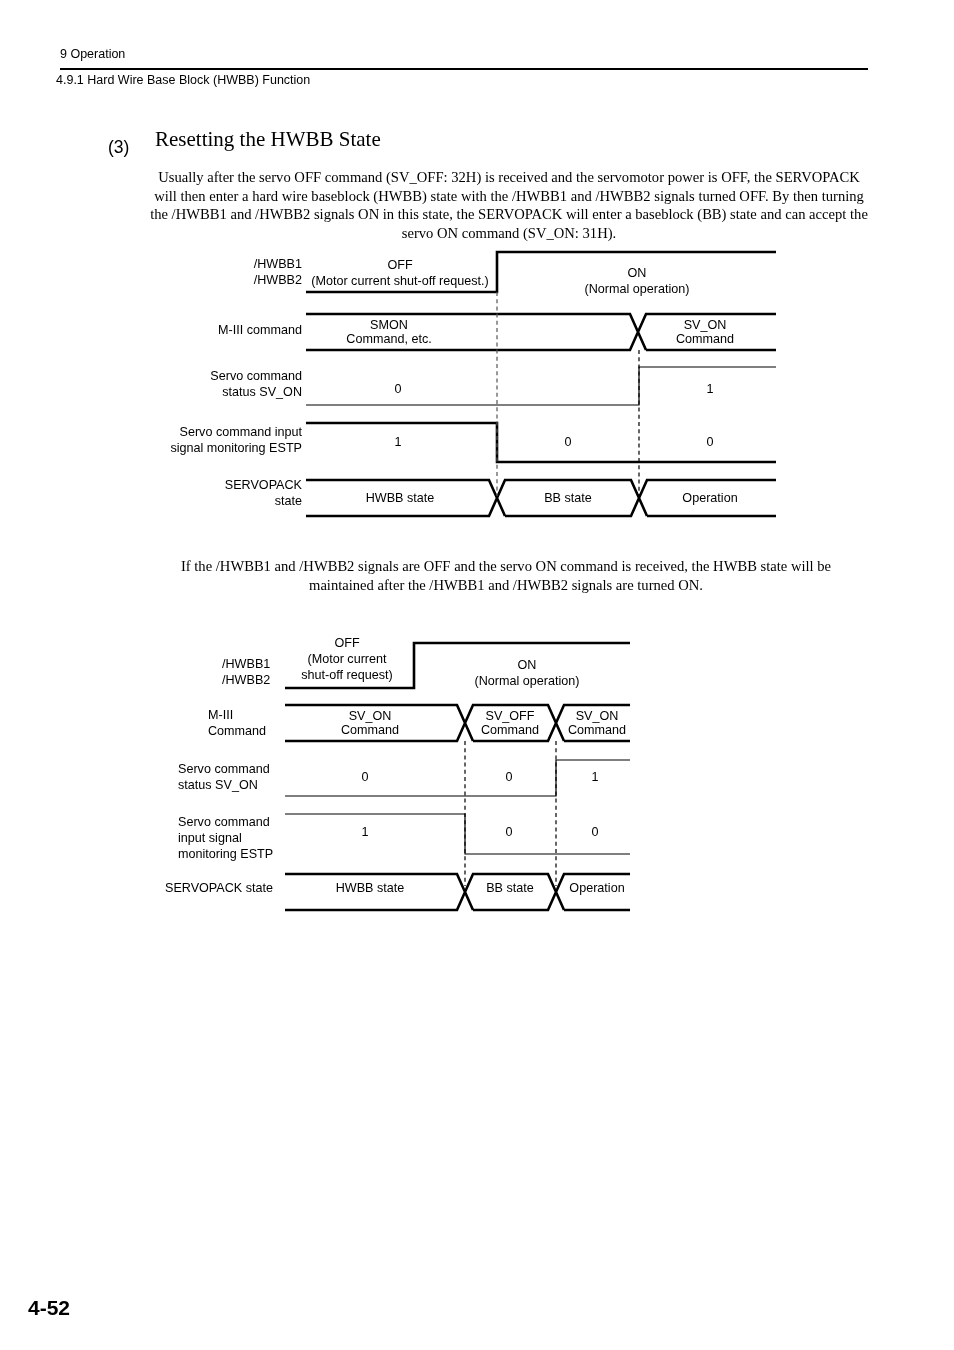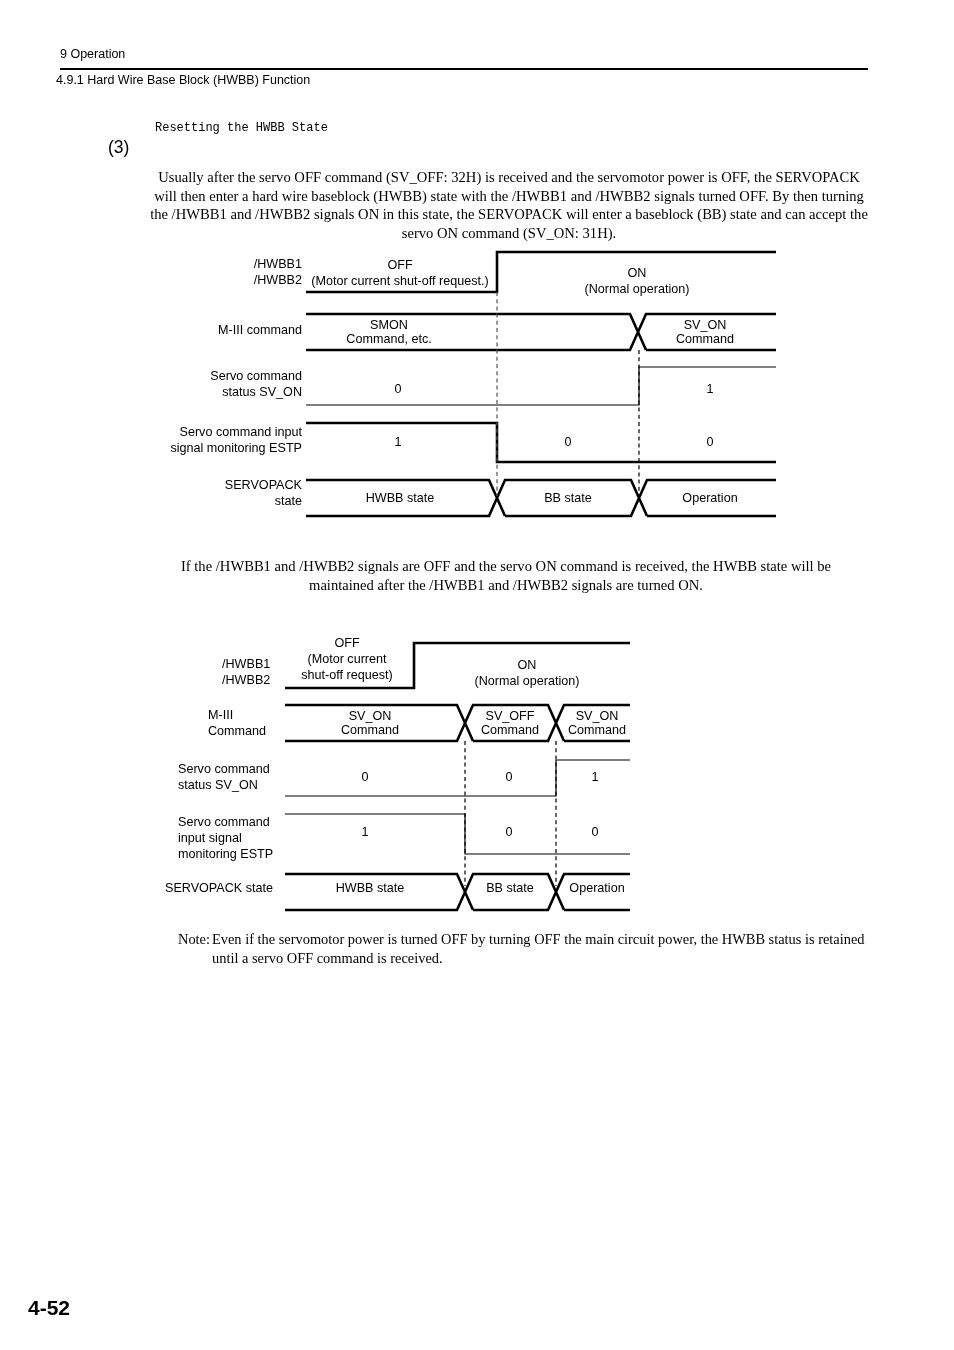--- a/index.html
+++ b/index.html
@@ -22,22 +22,22 @@
     position:absolute;left:56px;top:73px;
     font-family:"Liberation Sans",sans-serif;font-size:12.5px;
   }
 
   
   .h-num{
     position:absolute;left:108px;top:137px;
     font-family:"Liberation Sans",sans-serif;font-size:17.5px;
   }
   .h-text{
-    position:absolute;left:155px;top:121px;
-    font-family:Liberation Mono, monospace;font-size:12px;
+    position:absolute;left:155px;top:127px;
+    font-family:Liberation Serif, serif;font-size:21px;
   }
 
   
   .para{
     position:absolute;font-size:14.6px;line-height:18.6px;text-align:center;
   }
   #para-intro{left:150px;top:168px;width:718px;}
   #para-mid1{left:150px;top:537px;width:712px;margin-top:20px;}
   #para-mid2{left:150px;top:589px;width:706px;}
 
@@ -171,20 +171,16 @@
     <text class="dg-value" x="510" y="264" text-anchor="middle">BB state</text>
     <text class="dg-value" x="597" y="264" text-anchor="middle">Operation</text>
     <path class="wave-thick" d="M285,246 L457,246 L473,282 M285,282 L457,282 L473,246 L548,246 L564,282 M473,282 L548,282 L564,246 L630,246 M564,282 L630,282"></path>
 
     <path class="dash-dark" d="M465,113 L465,258"></path>
     <path class="dash-dark" d="M556,113 L556,258"></path>
 
   </svg>
   </div>
 
-  <div class="note">
-    <span class="note-label">Note:</span>
-    <span class="note-body">Even if the servomotor power is turned OFF by turning OFF the main circuit power, the HWBB status is retained until a servo OFF command is received.</span>
-  </div>
 
   <div class="footer">4-52</div>
 
 </div>
 
 </body></html>

